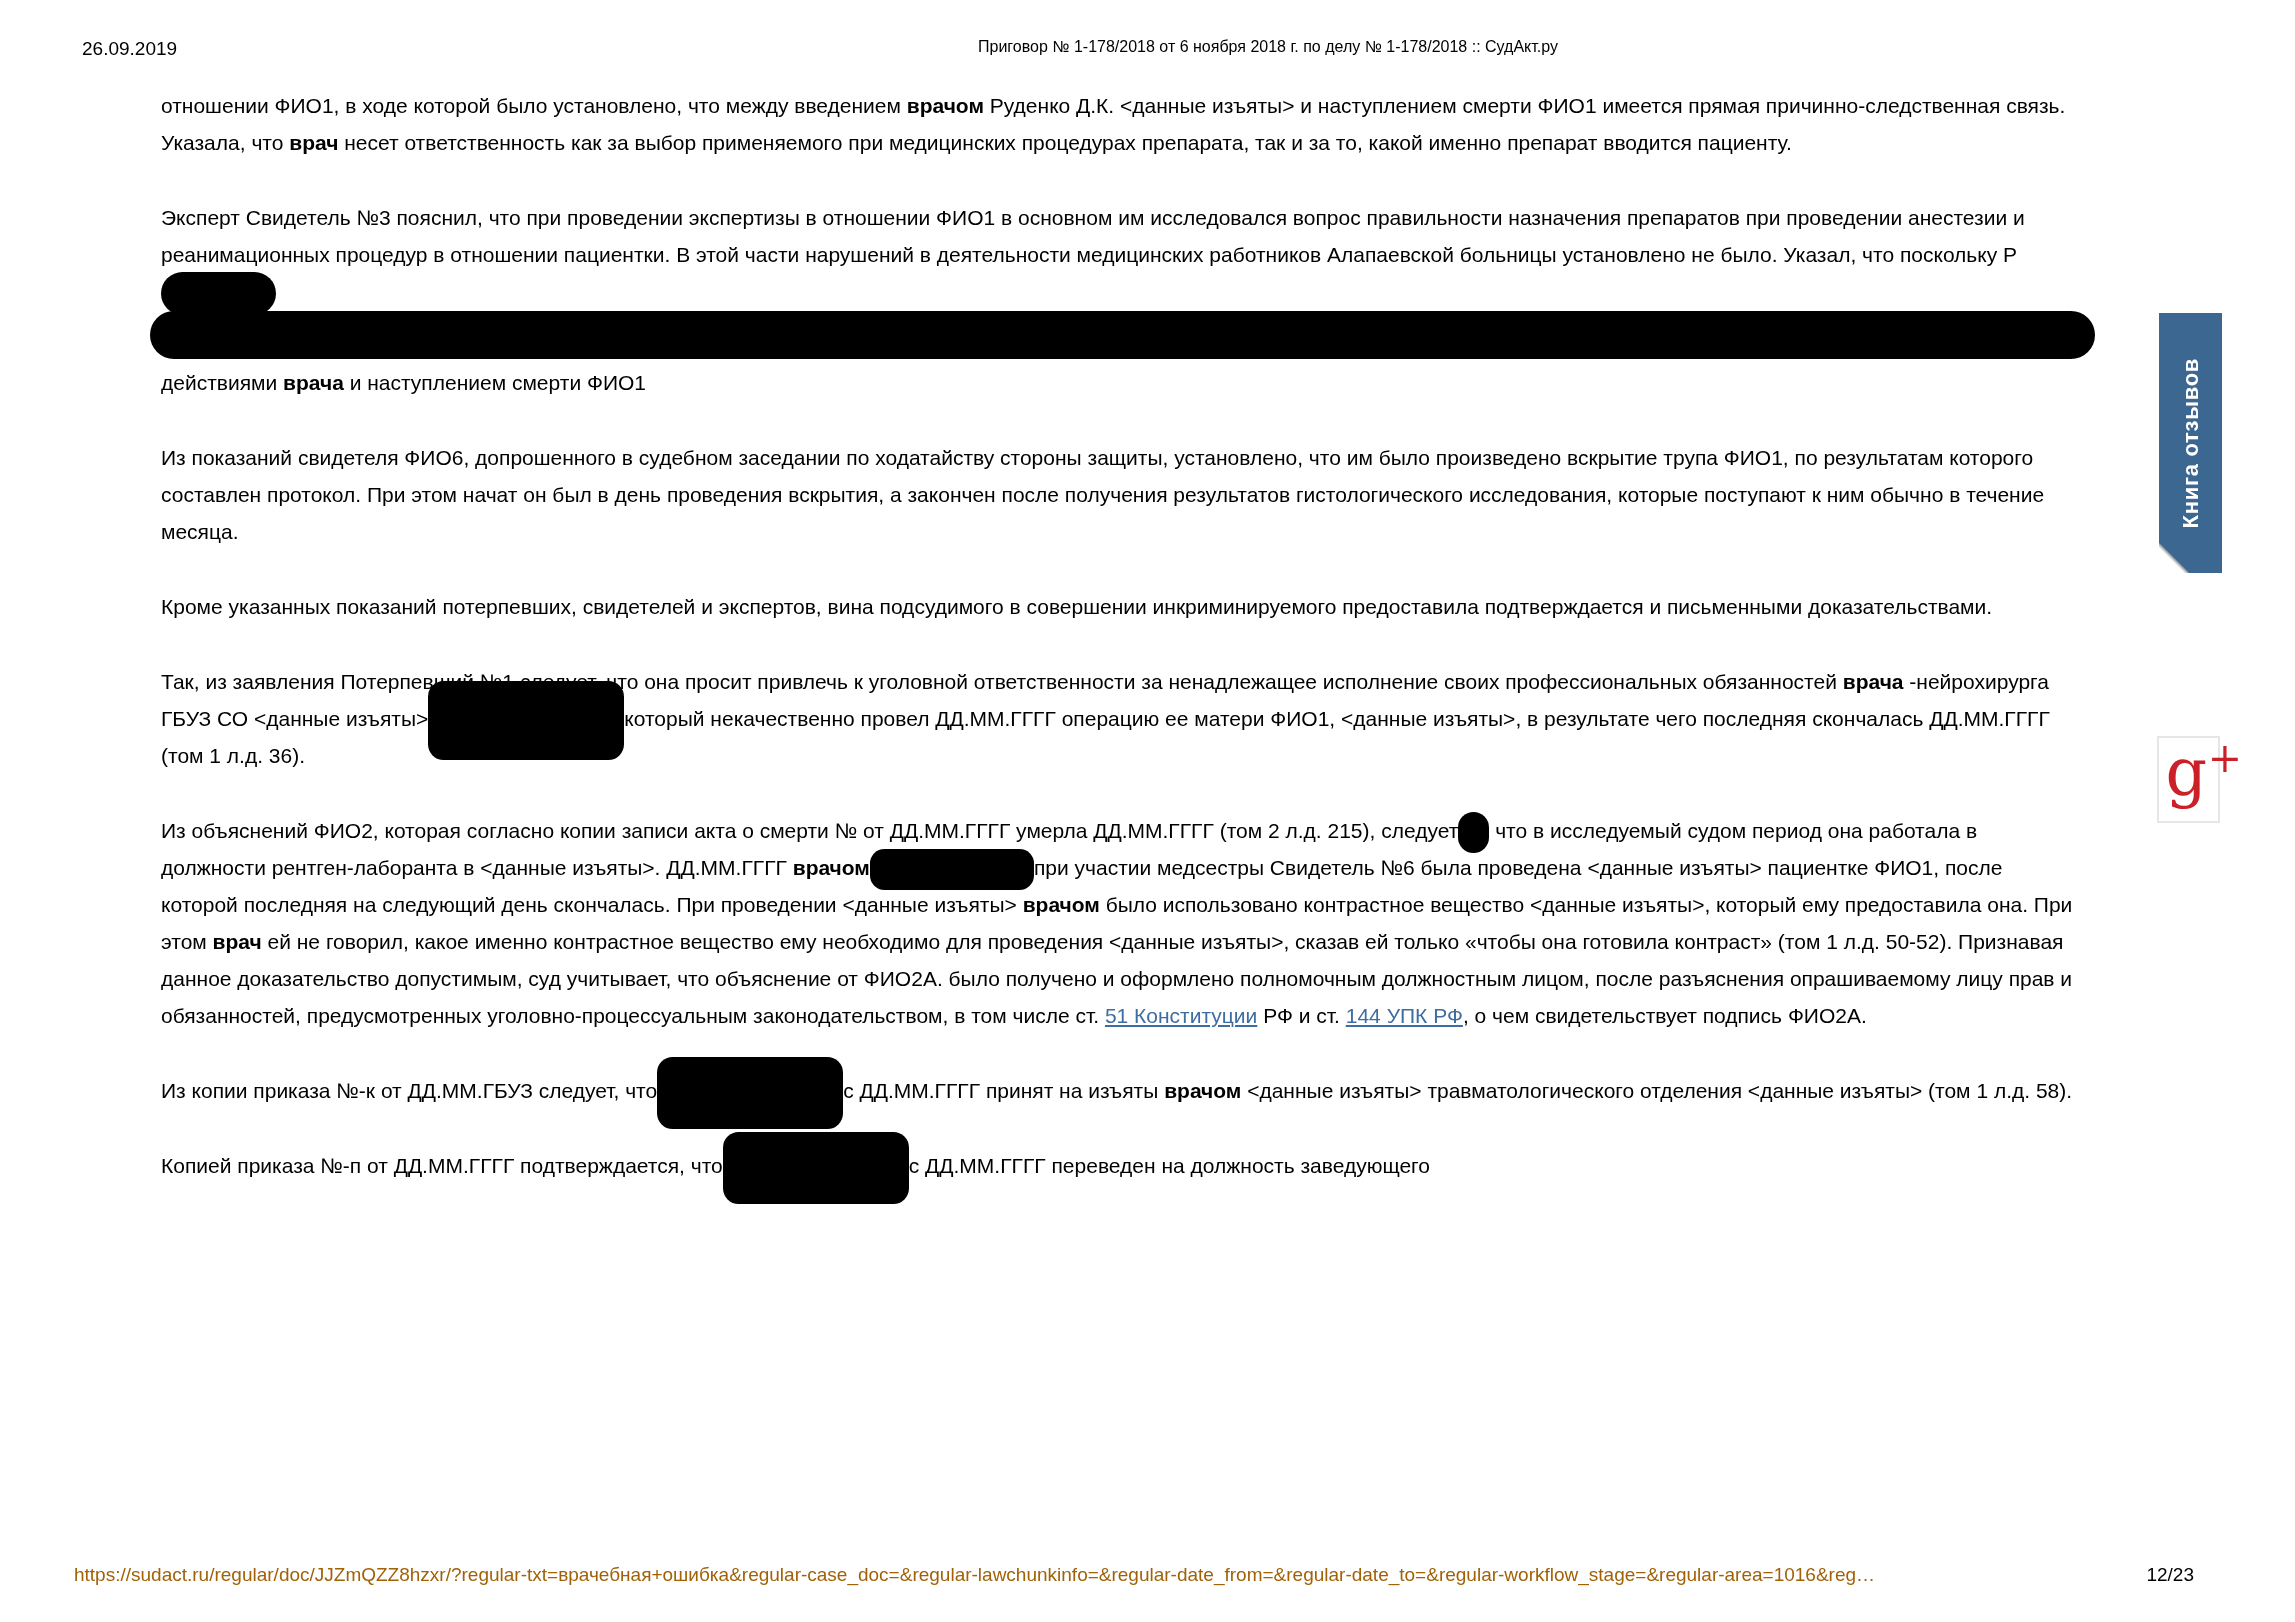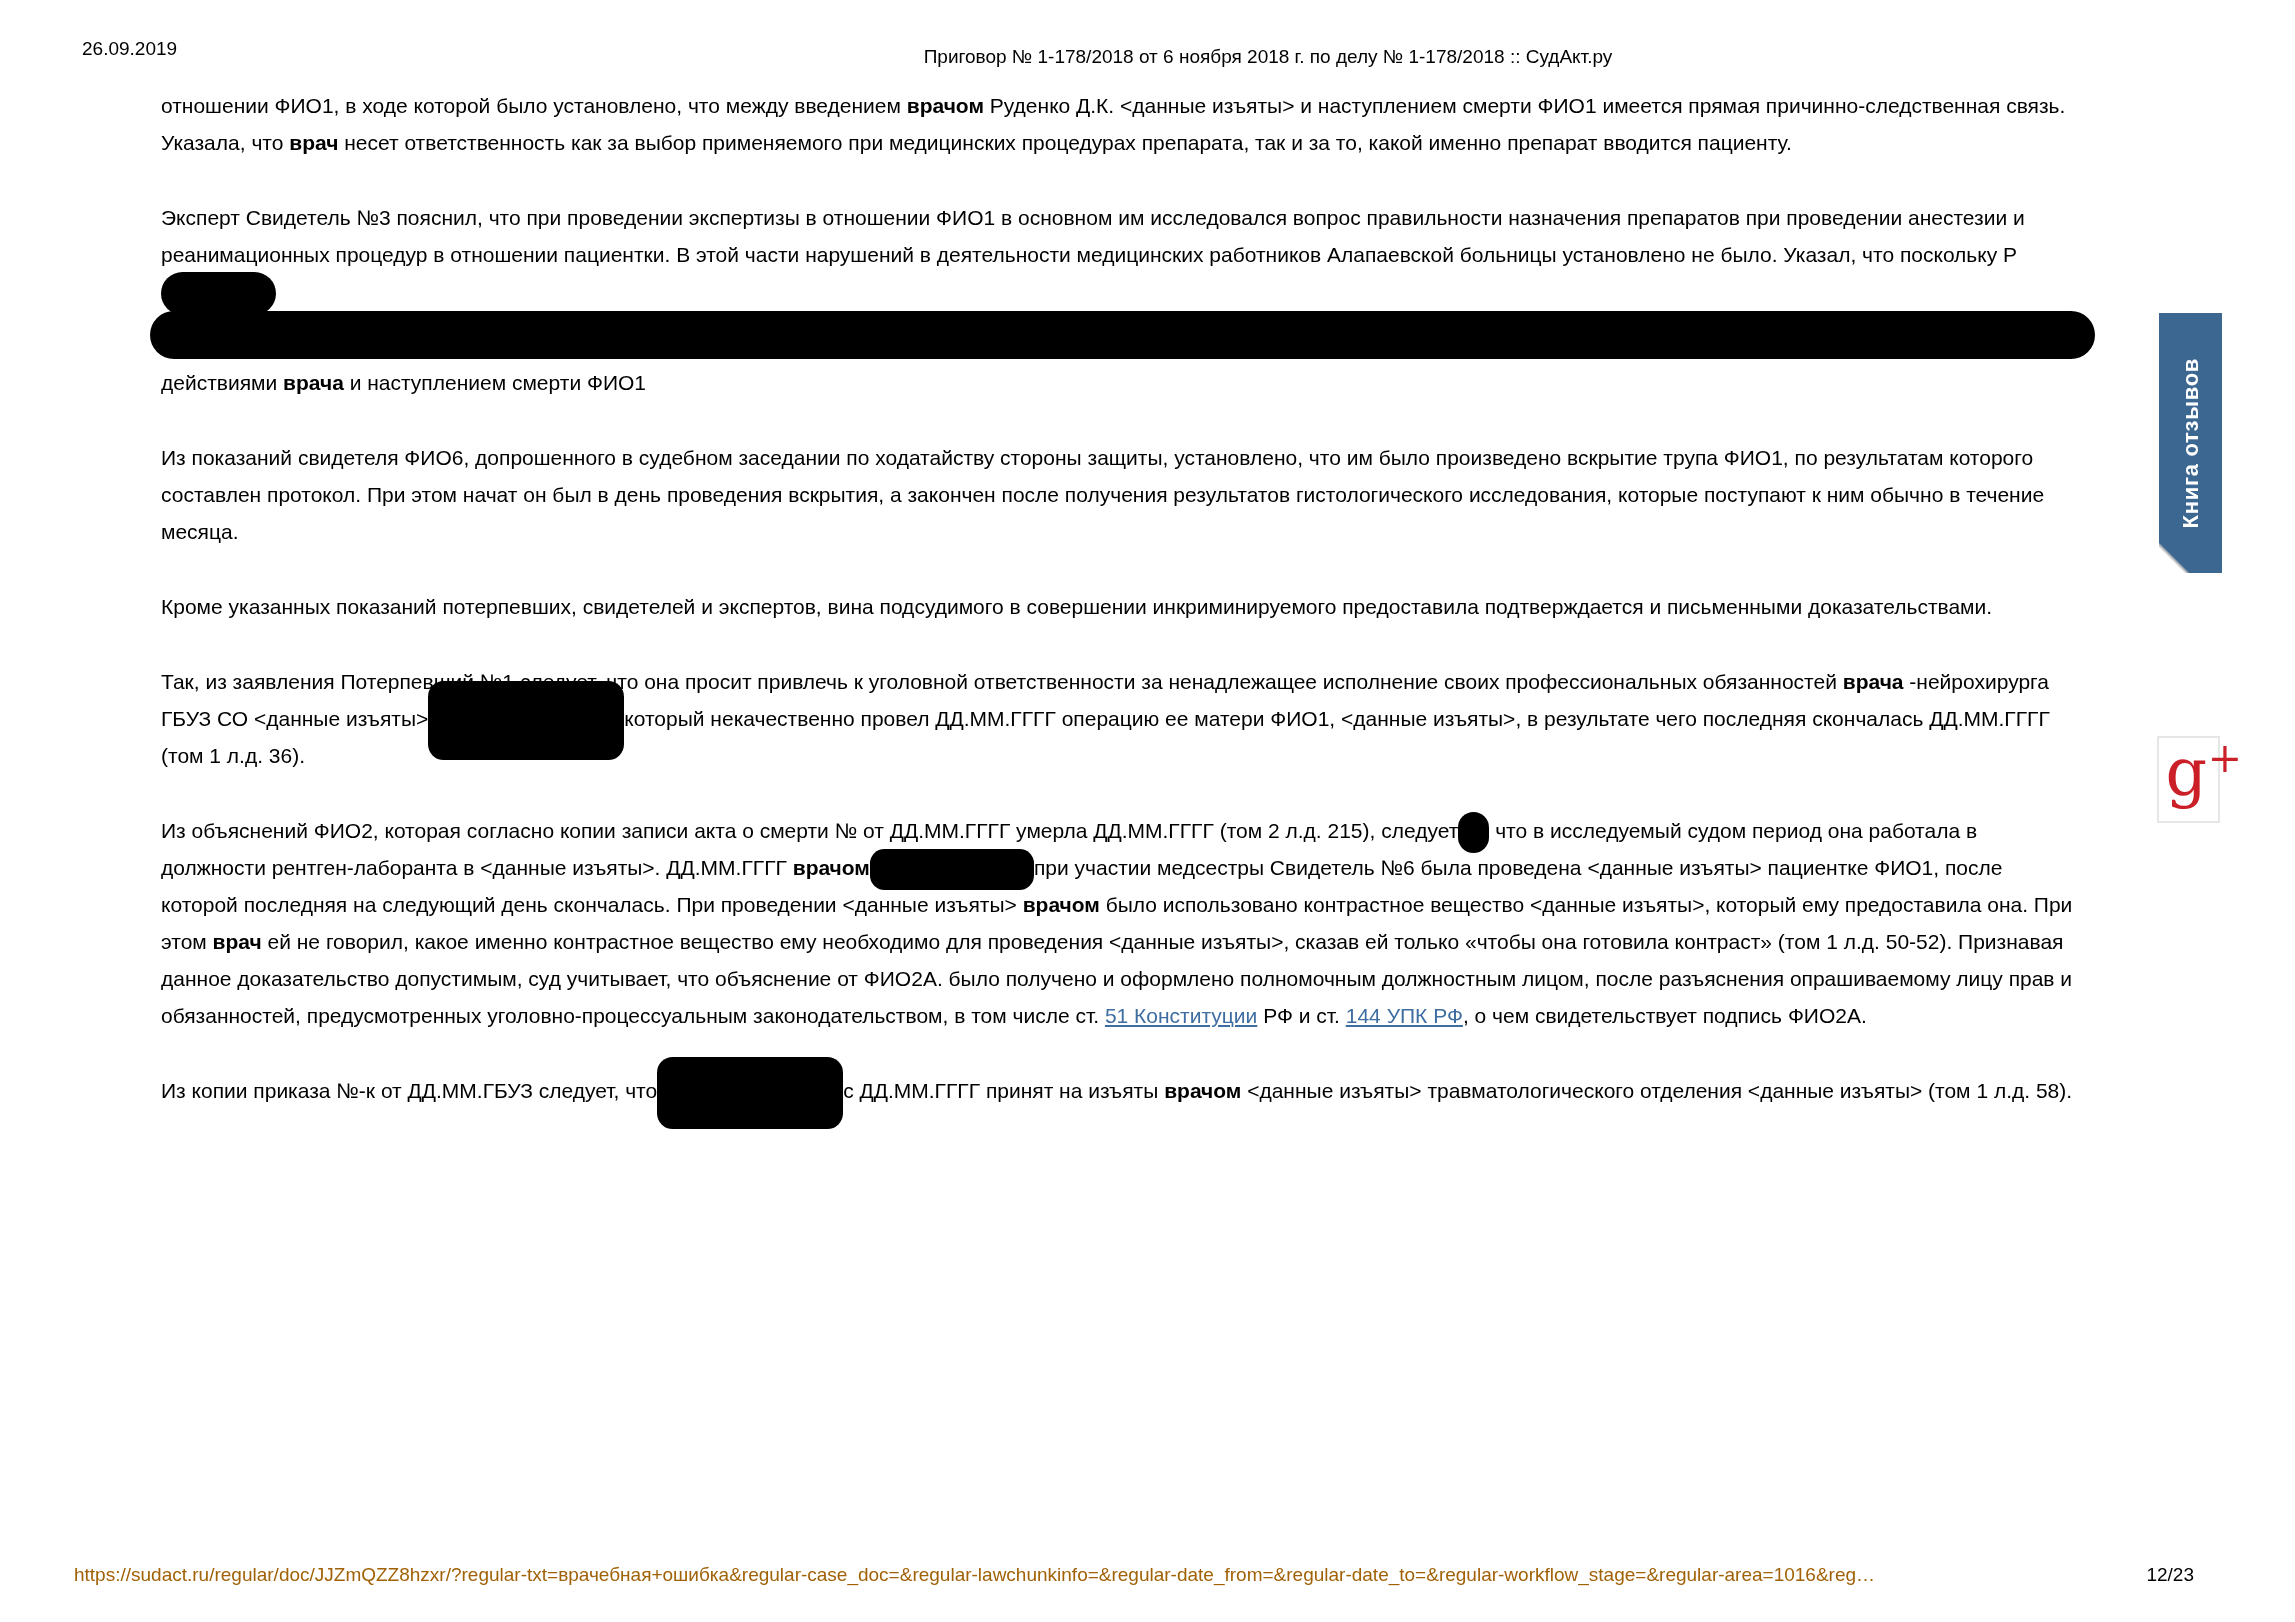--- a/index.html
+++ b/index.html
@@ -13,21 +13,21 @@
     overflow: hidden;
   }
   
   .print-header { position: absolute; top: 0; left: 8px; width: 100%; height: 72px; }
   .print-date {
     position: absolute; left: 74px; top: 38px;
     font-size: 19px; color: #000; white-space: nowrap;
   }
   .print-title {
     position: absolute; left: 1260px; top: 38px; transform: translateX(-50%);
-    font-size: 19px; color: #000; white-space: nowrap; margin-top: 8px;
+    font-size: 16px; color: #000; white-space: nowrap;
   }
   
   .content {
     position: absolute; left: 145px; top: 87px; width: 1940px;
   }
   .para {
     font-size: 21px; line-height: 37px; margin: 0 0 38px 16px;
     text-align: left; word-spacing: normal;
   }
   .para b { font-weight: bold; }
@@ -94,20 +94,21 @@
   </div>
 
   <div class="content">
       <div class="para"><span>отношении ФИО1, в ходе которой было установлено, что между введением </span><b>врачом</b><span> Руденко Д.К. &lt;данные изъяты&gt; и наступлением смерти ФИО1 имеется прямая причинно-следственная связь. Указала, что </span><b>врач</b><span> несет ответственность как за выбор применяемого при медицинских процедурах препарата, так и за то, какой именно препарат вводится пациенту.</span></div>
       <div class="para"><span>Эксперт Свидетель №3 пояснил, что при проведении экспертизы в отношении ФИО1 в основном им исследовался вопрос правильности назначения препаратов при проведении анестезии и реанимационных процедур в отношении пациентки. В этой части нарушений в деятельности медицинских работников Алапаевской больницы установлено не было. Указал, что поскольку Р</span><span class="redact" style="width: 115px; height: 43px; border-radius: 21.6px; margin-top: -7.2px; margin-bottom: -7.2px;"></span><div class="redact-bar" style="width: 1945px; height: 48px;"></div><span>действиями </span><b>врача</b><span> и наступлением смерти ФИО1</span></div>
       <div class="para"><span>Из показаний свидетеля ФИО6, допрошенного в судебном заседании по ходатайству стороны защиты, установлено, что им было произведено вскрытие трупа ФИО1, по результатам которого составлен протокол. При этом начат он был в день проведения вскрытия, а закончен после получения результатов гистологического исследования, которые поступают к ним обычно в течение месяца.</span></div>
       <div class="para"><span>Кроме указанных показаний потерпевших, свидетелей и экспертов, вина подсудимого в совершении инкриминируемого предоставила подтверждается и письменными доказательствами.</span></div>
       <div class="para"><span>Так, из заявления Потерпевший №1 следует, что она просит привлечь к уголовной ответственности за ненадлежащее исполнение своих профессиональных обязанностей </span><b>врача</b><span> -нейрохирурга ГБУЗ СО &lt;данные изъяты&gt;</span><span class="redact" style="width: 196px; height: 79px; border-radius: 15.7px; margin-top: -25px; margin-bottom: -25px;"></span><span>который некачественно провел ДД.ММ.ГГГГ операцию ее матери ФИО1, &lt;данные изъяты&gt;, в результате чего последняя скончалась ДД.ММ.ГГГГ (том 1 л.д. 36).</span></div>
       <div class="para"><span>Из объяснений ФИО2, которая согласно копии записи акта о смерти № от ДД.ММ.ГГГГ умерла ДД.ММ.ГГГГ (том 2 л.д. 215), следует</span><span class="redact" style="width: 31px; height: 41px; border-radius: 15.7px; margin-top: -5.9px; margin-bottom: -5.9px;"></span><span> что в исследуемый судом период она работала в должности рентген-лаборанта в &lt;данные изъяты&gt;. ДД.ММ.ГГГГ </span><b>врачом</b><span class="redact" style="width: 164px; height: 41px; border-radius: 14.4px; margin-top: -5.9px; margin-bottom: -5.9px;"></span><span>при участии медсестры Свидетель №6 была проведена &lt;данные изъяты&gt; пациентке ФИО1, после которой последняя на следующий день скончалась. При проведении &lt;данные изъяты&gt; </span><b>врачом</b><span> было использовано контрастное вещество &lt;данные изъяты&gt;, который ему предоставила она. При этом </span><b>врач</b><span> ей не говорил, какое именно контрастное вещество ему необходимо для проведения &lt;данные изъяты&gt;, сказав ей только «чтобы она готовила контраст» (том 1 л.д. 50-52). Признавая данное доказательство допустимым, суд учитывает, что объяснение от ФИО2А. было получено и оформлено полномочным должностным лицом, после разъяснения опрашиваемому лицу прав и обязанностей, предусмотренных уголовно-процессуальным законодательством, в том числе ст. </span><a href="#" class="law-link">51 Конституции</a><span> РФ и ст. </span><a href="#" class="law-link">144 УПК РФ</a><span>, о чем свидетельствует подпись ФИО2А.</span></div>
       <div class="para"><span>Из копии приказа №-к от ДД.ММ.ГБУЗ следует, что</span><span class="redact" style="width: 186px; height: 72px; border-radius: 15.7px; margin-top: -21.6px; margin-bottom: -21.6px;"></span><span>с ДД.ММ.ГГГГ принят на изъяты </span><b>врачом</b><span> &lt;данные изъяты&gt; травматологического отделения &lt;данные изъяты&gt; (том 1 л.д. 58).</span></div>
+      <div class="para"><span>Копией приказа №-п от ДД.ММ.ГГГГ подтверждается, что</span><span class="redact" style="width: 186px; height: 72px; border-radius: 15.7px; margin-top: -21.6px; margin-bottom: -21.6px;"></span><span>с ДД.ММ.ГГГГ переведен на должность заведующего</span></div>
     </div>
 
   <div class="feedback-tab">
     <span class="tab-label">Книга отзывов</span>
     <span class="tab-fold"></span>
   </div>
 
   <div class="gplus">
     <span class="g">g</span><span class="plus">+</span>
   </div>

